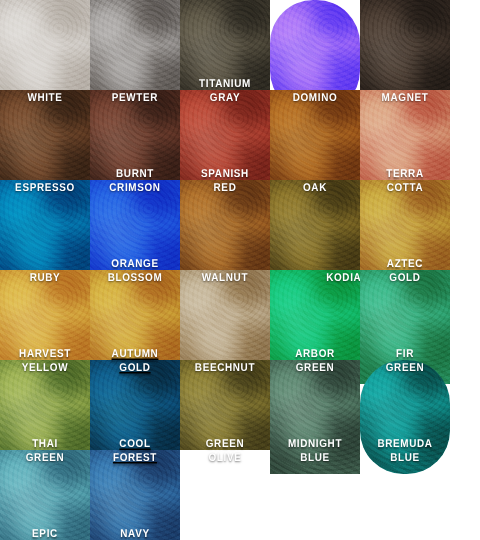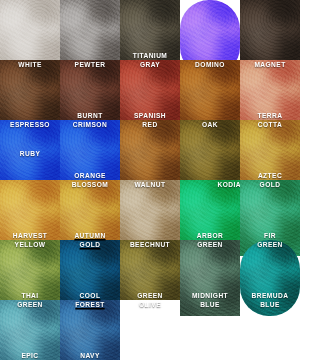--- a/index.html
+++ b/index.html
@@ -116,21 +116,21 @@
       <div class="tex"></div>
       <div class="tex2"></div>
       <div class="label">OAK</div>
     </div>
     <div class="swatch" style="background: rgb(207, 132, 104);">
       <div class="tex"></div>
       <div class="tex2"></div>
       <div class="label">TERRA
 COTTA</div>
     </div>
-    <div class="swatch" style="background: #1d4ed8; align-items: center;">
+    <div class="swatch" style="background: #0369a1;">
       <div class="tex"></div>
       <div class="tex2"></div>
       <div class="label">RUBY</div>
     </div>
     <div class="swatch" style="background: #1d4ed8;">
       <div class="tex"></div>
       <div class="tex2"></div>
       <div class="label">ORANGE
 BLOSSOM</div>
     </div>

